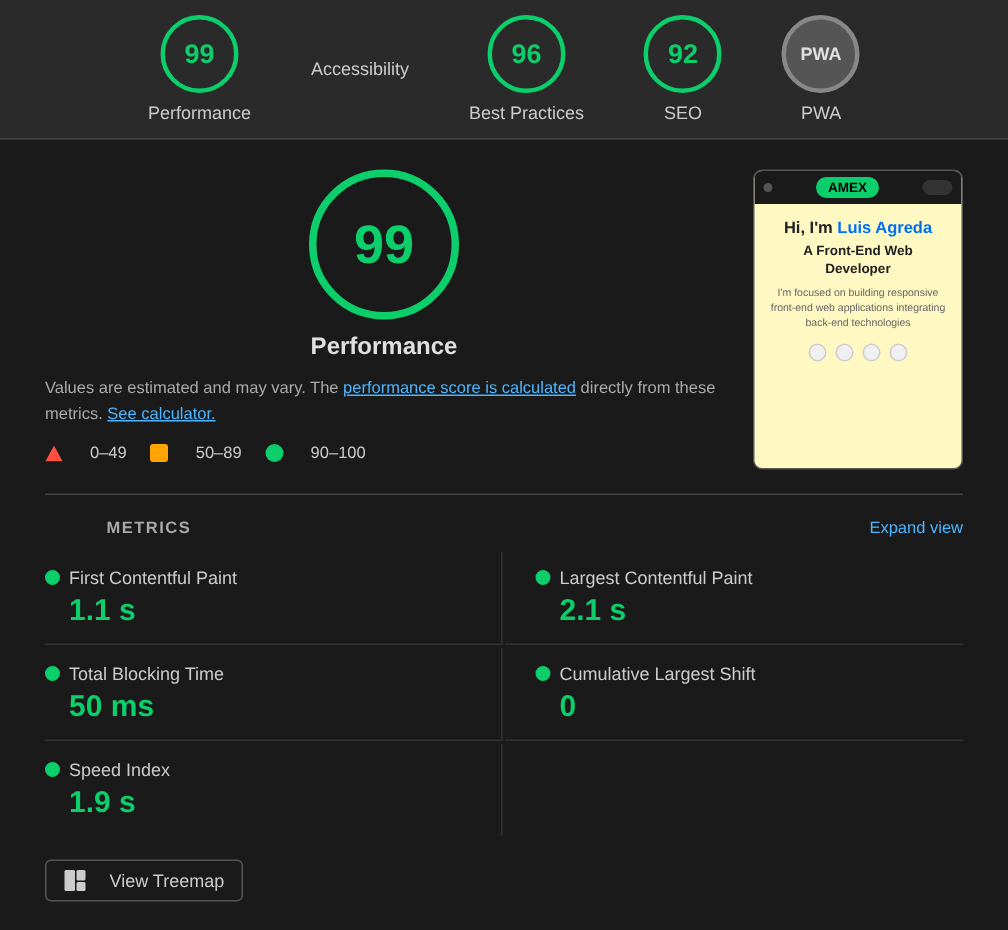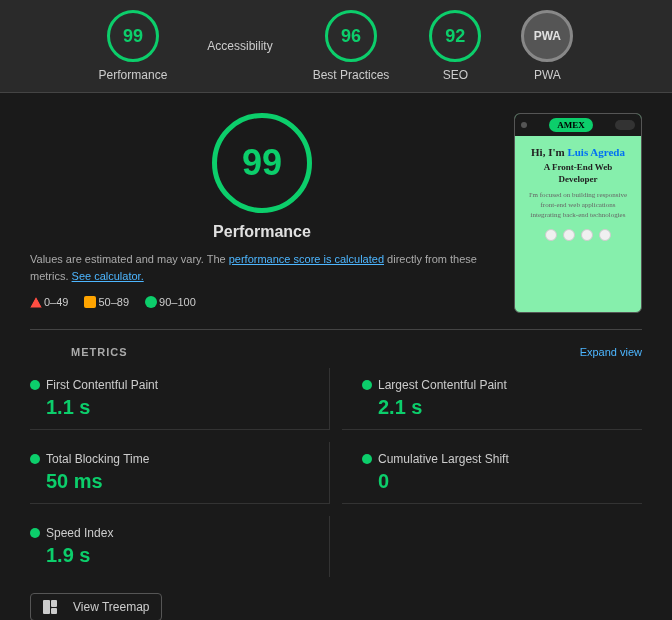--- a/index.html
+++ b/index.html
@@ -112,42 +112,41 @@
     .legend {
       display: flex;
       gap: 16px;
       align-items: center;
       font-size: 11px;
       color: #ccc;
     }
     .legend-item {
       display: flex;
       align-items: center;
-      gap: 2px;
+      gap: 18px;
       justify-content: center;
     }
     .legend-dot {
       width: 12px;
       height: 12px;
       border-radius: 2px;
     }
     .legend-dot.red { background: #ff4e42; clip-path: polygon(50% 0%, 0% 100%, 100% 100%); background: none; border-left: 6px solid transparent; border-right: 6px solid transparent; border-bottom: 11px solid #ff4e42; width: 0; height: 0; border-radius: 0; }
     .legend-dot.orange { background: #ffa400; width: 12px; height: 12px; border-radius: 2px; }
     .legend-dot.green2 { width: 12px; height: 12px; border-radius: 50%; background: #0cce6b; }
 
     
     .preview-card {
-      width: 128px;
+      width: 140px;
       min-height: 200px;
-      background: #86efac;
+      background: #fef9c3;
       border-radius: 6px;
       overflow: hidden;
       border: 1px solid #555;
       flex-shrink: 0;
-      font-family: Liberation Serif, serif;
     }
     .preview-top-bar {
       background: #1a1a1a;
       display: flex;
       align-items: center;
       justify-content: space-between;
       padding: 4px 6px;
     }
     .preview-dot { width: 6px; height: 6px; border-radius: 50%; background: #555; }
     .preview-pill {
@@ -226,21 +225,21 @@
     }
     .expand-view {
       font-size: 11px;
       color: #4db6ff;
       cursor: pointer;
     }
 
     .metrics-grid {
       display: grid;
       grid-template-columns: 1fr 1fr;
-      gap: 12px;
+      gap: 2px;
     }
     .metric-item {
       padding: 10px 0;
       border-bottom: 1px solid #333;
     }
     .metric-item:nth-child(odd) {
       padding-right: 20px;
       border-right: 1px solid #333;
     }
     .metric-item:nth-child(even) {

